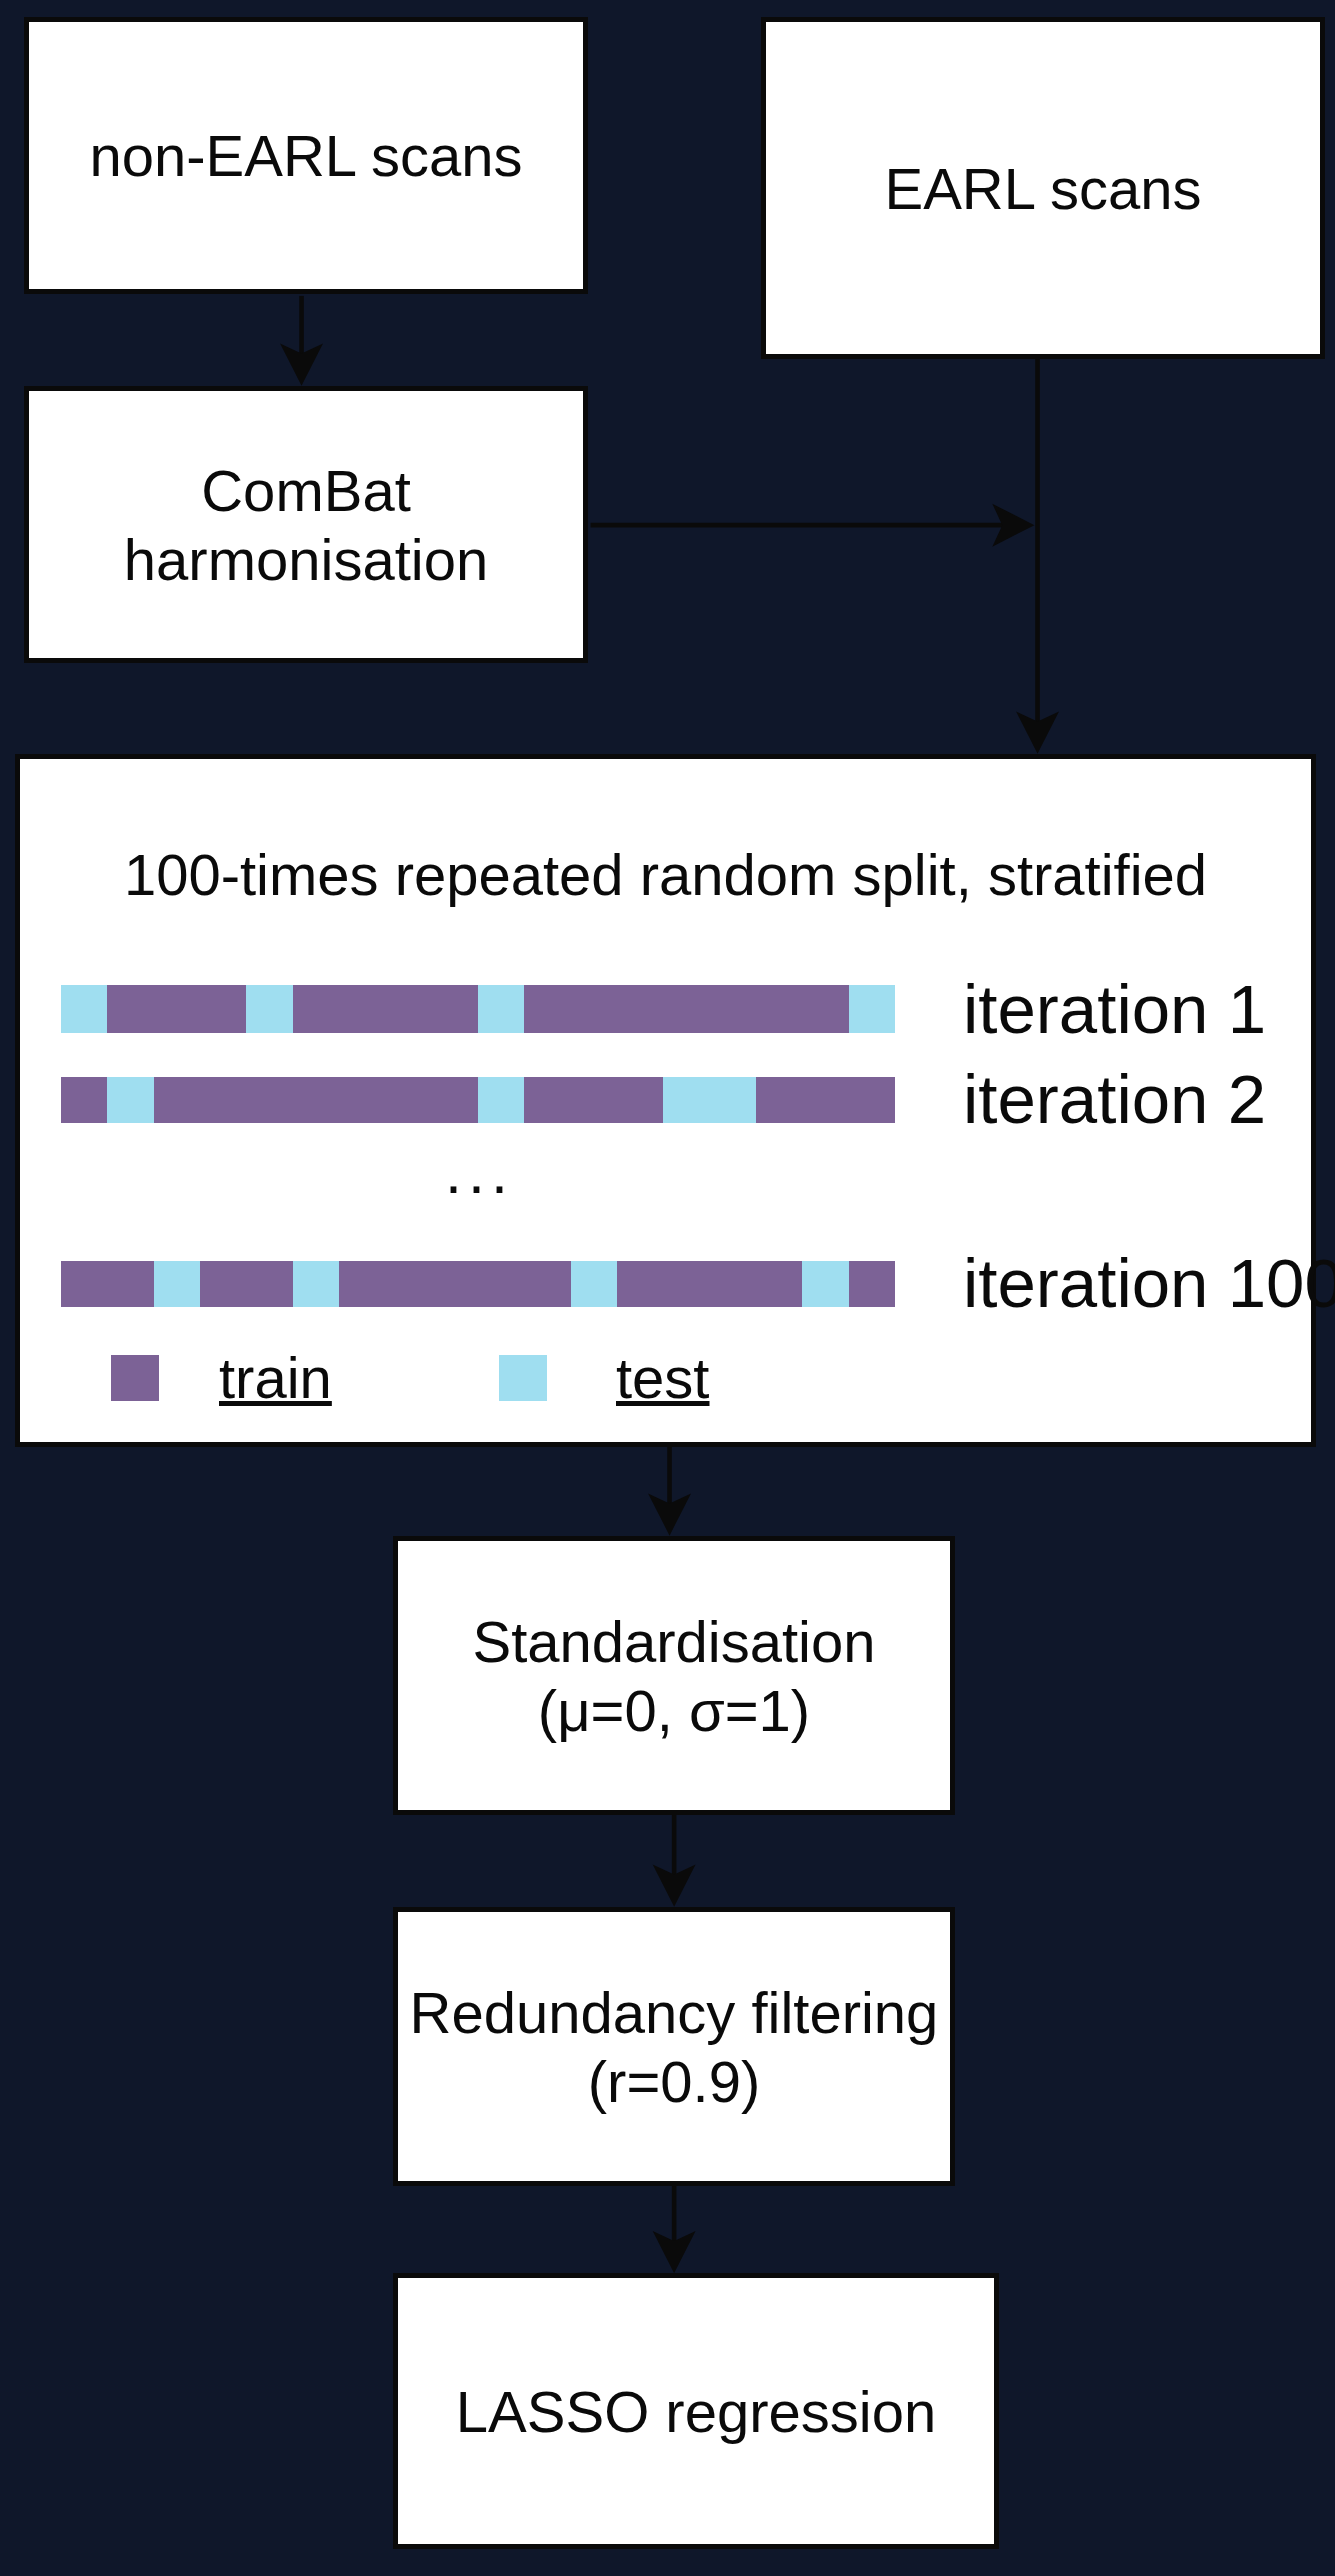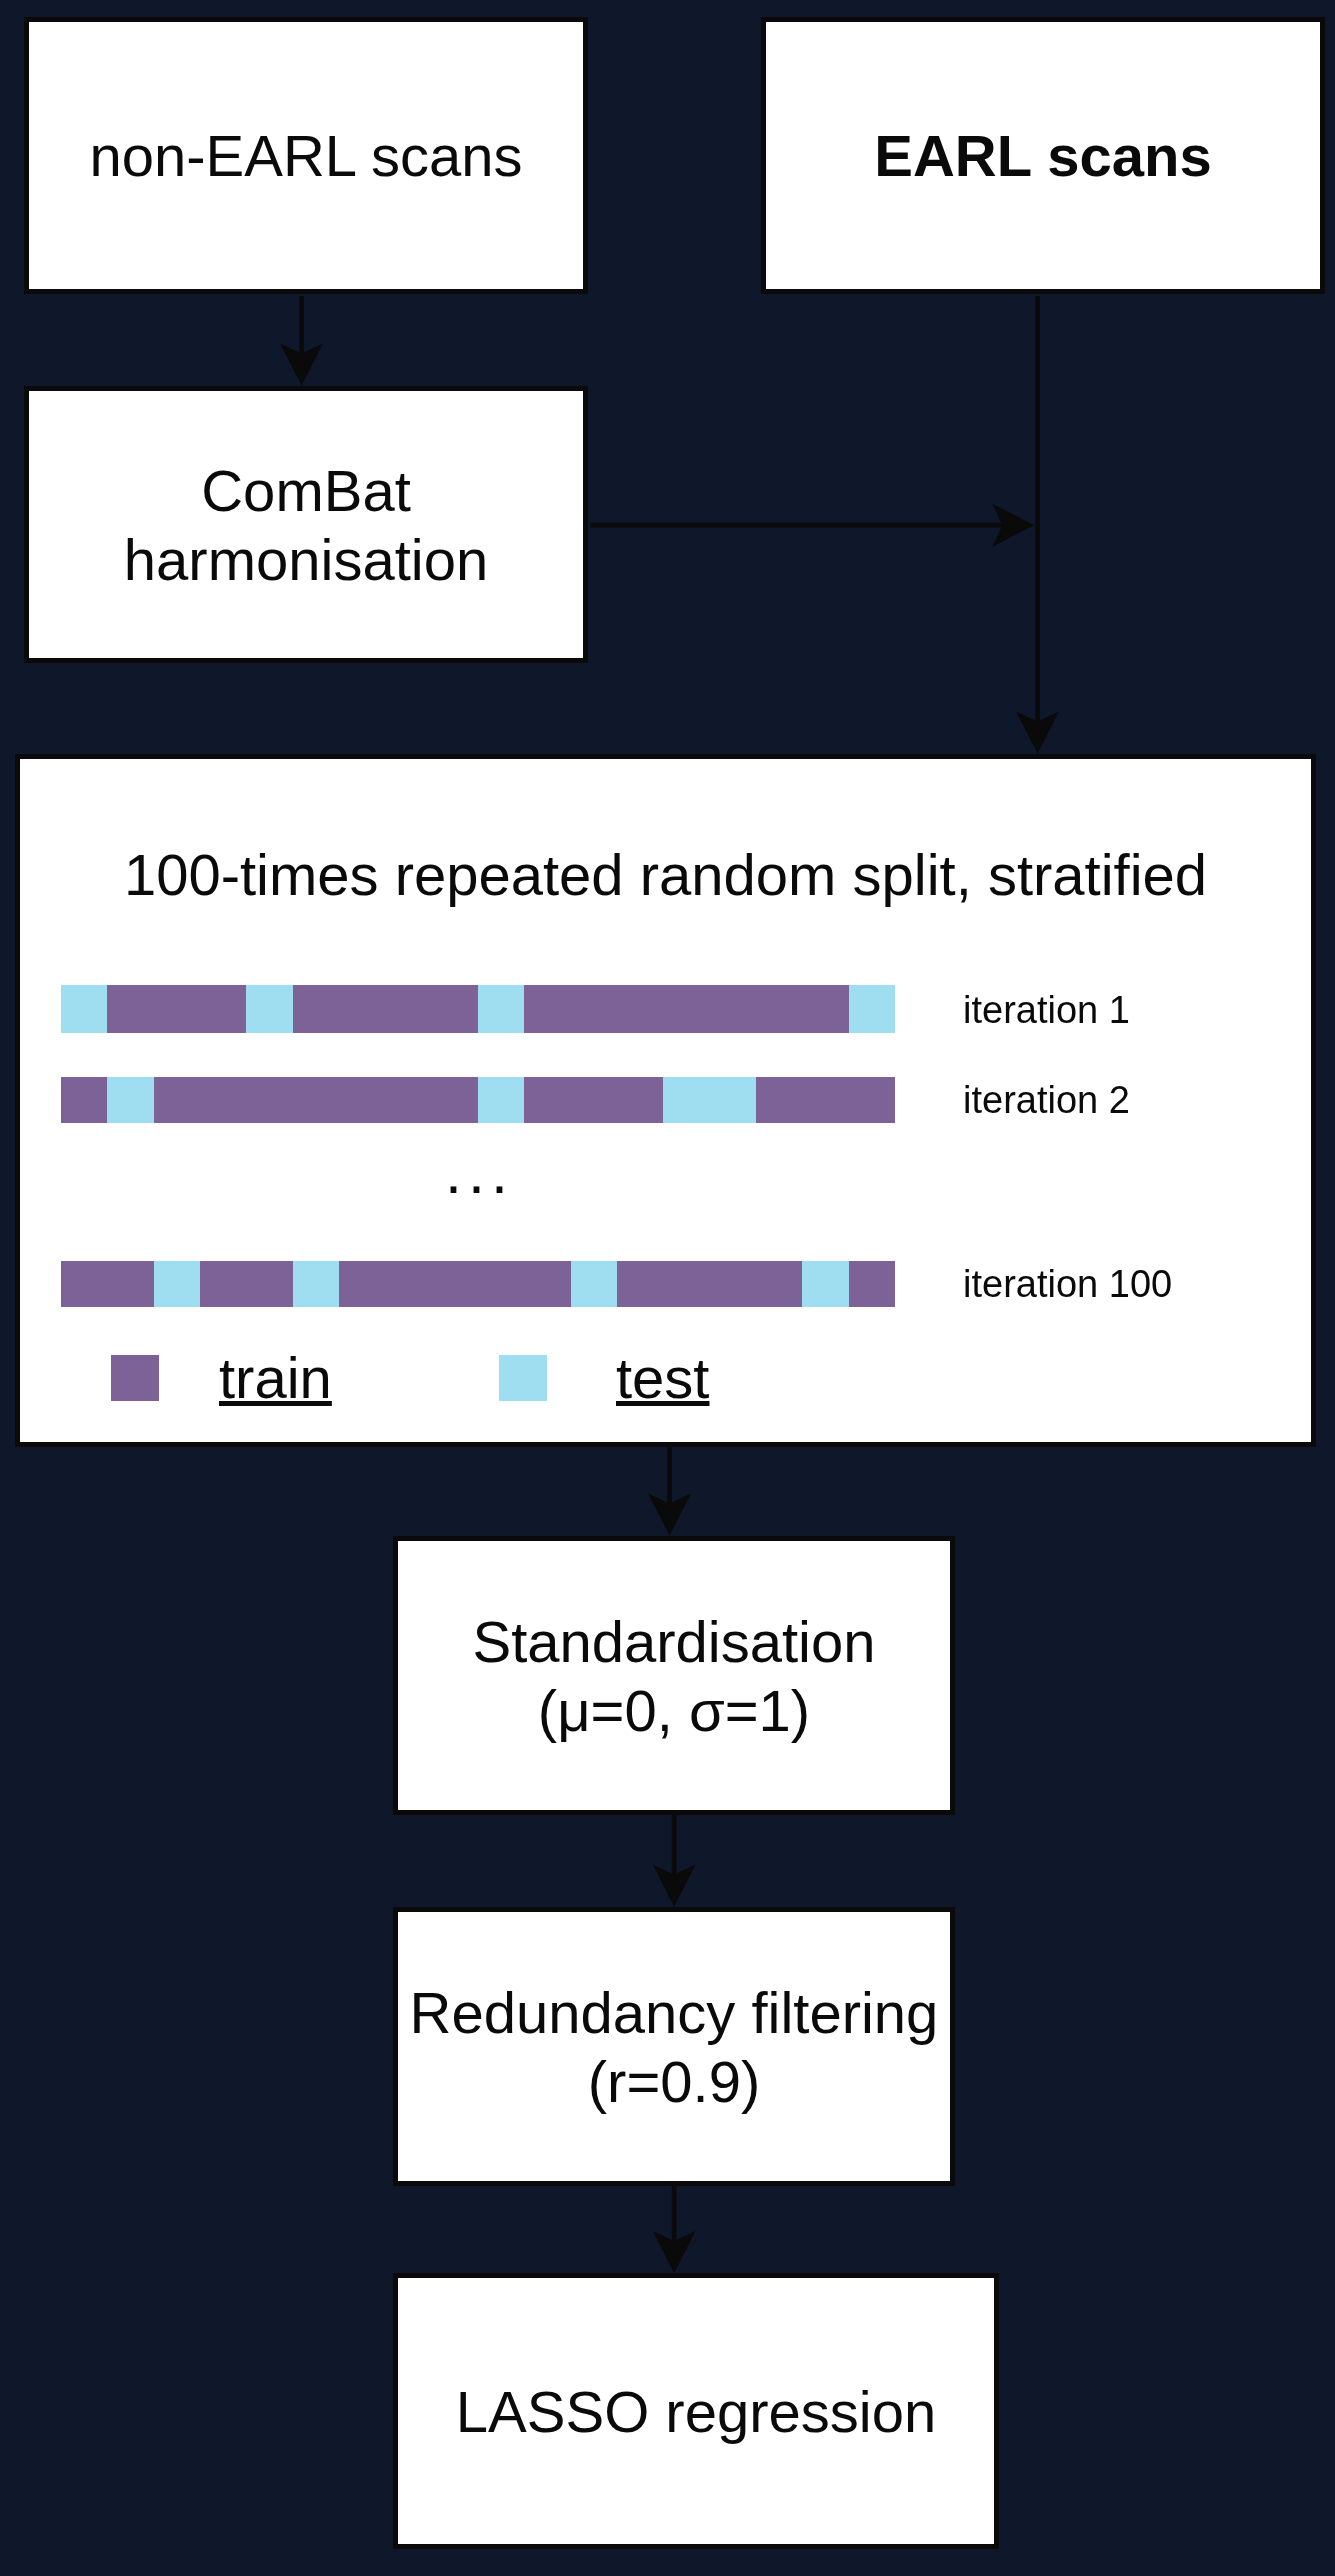--- a/index.html
+++ b/index.html
@@ -19,21 +19,21 @@
     display:flex;
     flex-direction:column;
     align-items:center;
     justify-content:center;
     text-align:center;
     font-size:58px;
     line-height:69px;
     white-space:nowrap;
   }
   #box-non-earl{left:24px;top:17px;width:564px;height:277px;}
-  #box-earl{left:761px;top:17px;width:564px;height:277px;font-weight:bold;}
+  #box-earl{left:761px;top:17px;width:564px;height:342px;}
   #box-combat{left:24px;top:386px;width:564px;height:277px;}
   #box-split{left:15px;top:754px;width:1301px;height:693px;display:block;}
   #box-standardisation{left:393px;top:1536px;width:562px;height:279px;}
   #box-redundancy{left:393px;top:1907px;width:562px;height:279px;}
   #box-lasso{left:393px;top:2273px;width:606px;height:276px;}
 
   #arrow-layer{position:absolute;left:0;top:0;width:1336px;height:2576px;pointer-events:none;}
   #arrow-layer line{stroke:#0a0a0a;stroke-width:6;}
   #arrow-layer polygon{fill:#0a0a0a;stroke:none;}
 
@@ -45,21 +45,21 @@
   .iter-bar{
     position:absolute;left:41px;width:834px;
     display:flex;flex-direction:row;
   }
   #bar-iter1{top:226px;height:48px;}
   #bar-iter2{top:318px;height:46px;}
   #bar-iter100{top:502px;height:46px;}
   .iter-bar .seg{height:100%;}
   .iter-label{
     position:absolute;left:943px;
-    font-size:38px;line-height:58px;white-space:nowrap;
+    font-size:69px;line-height:58px;white-space:nowrap;
   }
   #label-iter1{top:222px;}
   #label-iter2{top:312px;}
   #label-iter100{top:496px;}
   .ellipsis{
     position:absolute;left:383px;top:383px;width:153px;
     text-align:center;font-size:61px;line-height:61px;letter-spacing:6.1px;
   }
   .legend-swatch{position:absolute;width:48px;height:46px;top:596px;}
   #legend-swatch-train{left:91px;}

